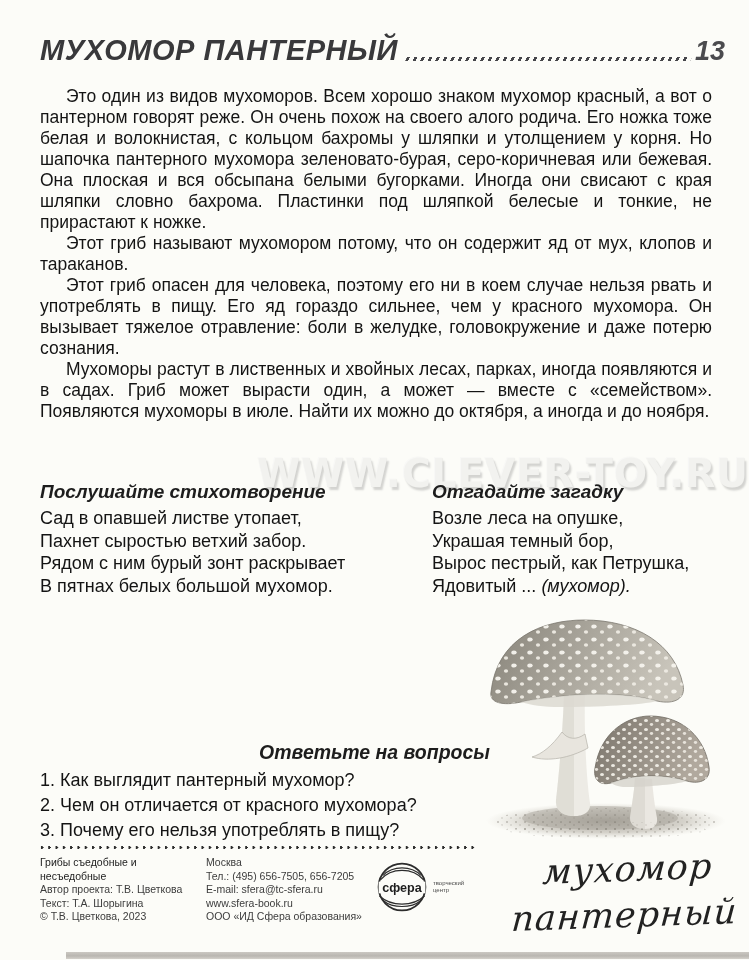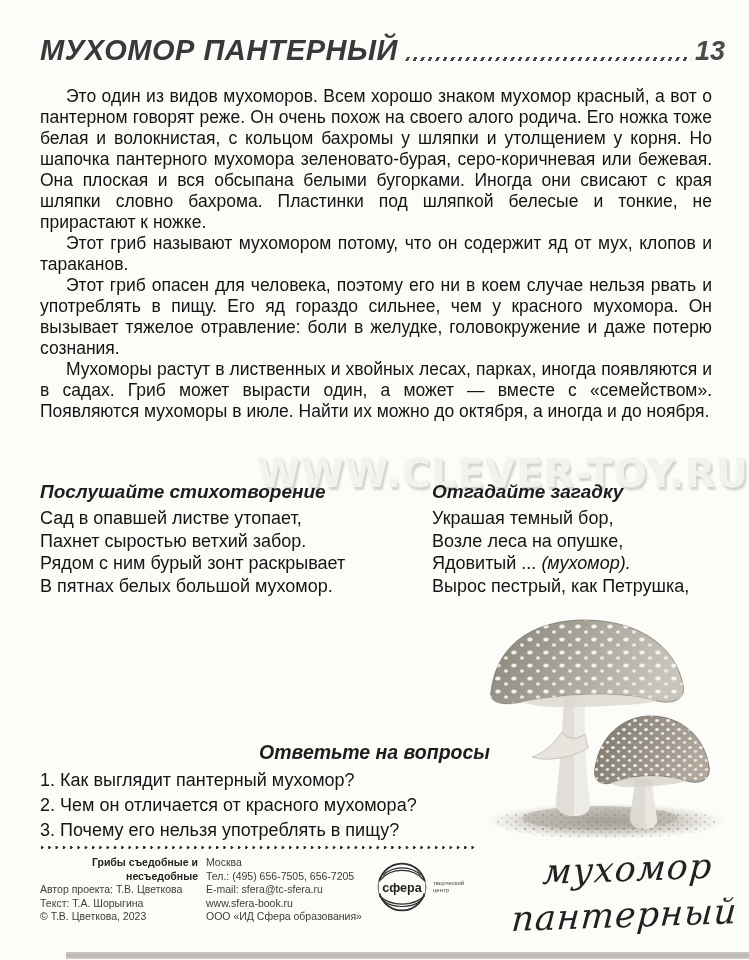--- a/index.html
+++ b/index.html
@@ -80,21 +80,21 @@
     position:absolute;left:40px;top:845px;width:438px;height:5px;z-index:2;
     background-image:radial-gradient(circle at 2px 2.5px,#2d2d2d 1.2px,transparent 1.45px);
     background-size:7.3px 5px;background-repeat:repeat-x;
   }
   .footer{
     position:absolute;left:40px;top:856px;width:470px;z-index:2;
     display:flex;align-items:flex-start;
     font-size:10.5px;line-height:13.5px;color:#3c3c3c;
   }
   .f-col1{width:158px;}
-  .f-col1 .bold{font-weight:bold;color:#222;text-align:right;}
+  .f-col1 .bold{font-weight:normal;color:#222;}
   .f-col2{width:168px;margin-left:8px;}
   .f-logo{margin-left:1px;display:flex;align-items:center;margin-top:4px;}
   .f-logo svg{width:54px;height:54px;}
   .logo-sub{
     margin-left:4px;font-size:6px;line-height:7px;color:#4a4a4a;
     text-transform:none;
   }
   
   .scan-edge{
     position:absolute;left:66px;right:0;bottom:1px;height:7px;z-index:4;
@@ -124,24 +124,24 @@
   <div class="two-col">
     <div class="col-poem">
       <h2 class="sub-head">Послушайте стихотворение</h2>
       <div class="verse">Сад в опавшей листве утопает,</div>
       <div class="verse">Пахнет сыростью ветхий забор.</div>
       <div class="verse">Рядом с ним бурый зонт раскрывает</div>
       <div class="verse">В пятнах белых большой мухомор.</div>
     </div>
     <div class="col-riddle">
       <h2 class="sub-head">Отгадайте загадку</h2>
+      <div class="verse">Возле леса на опушке,</div>
       <div class="verse">Украшая темный бор,</div>
-      <div class="verse">Возле леса на опушке,</div>
+      <div class="verse">Вырос пестрый, как Петрушка,</div>
       <div class="verse"><span>Ядовитый ... </span><span class="ital">(мухомор).</span></div>
-      <div class="verse">Вырос пестрый, как Петрушка,</div>
     </div>
   </div>
 
   <div class="questions">
     <h2 class="sub-head">Ответьте на вопросы</h2>
     <div class="q">1. Как выглядит пантерный мухомор?</div>
     <div class="q">2. Чем он отличается от красного мухомора?</div>
     <div class="q">3. Почему его нельзя употреблять в пищу?</div>
   </div>
 

